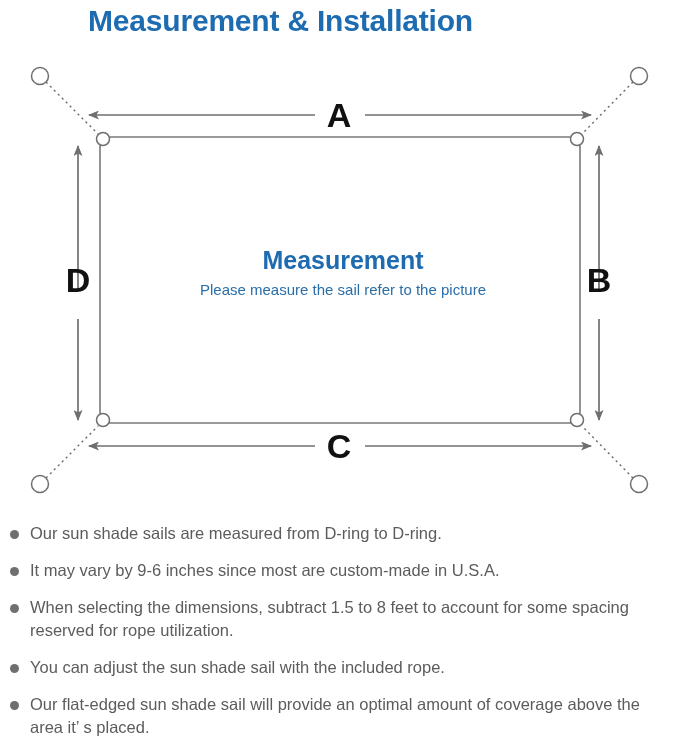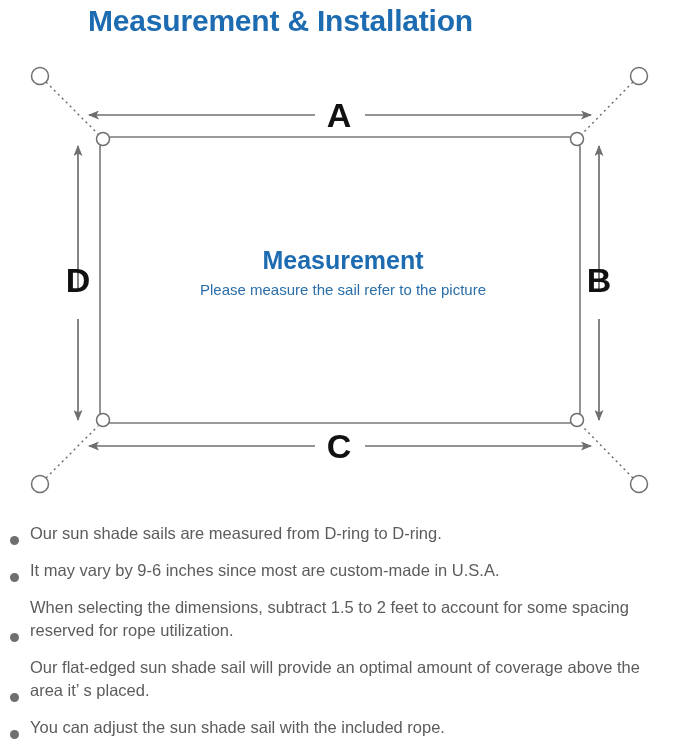--- a/index.html
+++ b/index.html
@@ -58,21 +58,21 @@
   }
 
   #notes {
     position: absolute;
     left: 0;
     top: 522px;
     width: 679px;
   }
   .note-row {
     display: flex;
-    align-items: flex-end;
+    align-items: flex-start;
     padding: 0 14px 0 10px;
     margin-bottom: 14px;
   }
   .note-bullet {
     flex: 0 0 auto;
     width: 9px;
     height: 9px;
     border-radius: 50%;
     background: #6f6f6f;
     margin-top: 8px;
@@ -143,23 +143,23 @@
   <div class="note-row">
     <span class="note-bullet"></span>
     <span class="note-text">Our sun shade sails are measured from D-ring to D-ring.</span>
   </div>
   <div class="note-row">
     <span class="note-bullet"></span>
     <span class="note-text">It may vary by 9-6 inches since most are custom-made in U.S.A.</span>
   </div>
   <div class="note-row">
     <span class="note-bullet"></span>
-    <span class="note-text">When selecting the dimensions, subtract 1.5 to 2 feet to account for some spacing reserved for rope utilization.</span>
+    <span class="note-text">When selecting the dimensions, subtract 1.5 to 8 feet to account for some spacing reserved for rope utilization.</span>
+  </div>
+  <div class="note-row">
+    <span class="note-bullet"></span>
+    <span class="note-text">You can adjust the sun shade sail with the included rope.</span>
   </div>
   <div class="note-row">
     <span class="note-bullet"></span>
     <span class="note-text">Our flat-edged sun shade sail will provide an optimal amount of coverage above the area it’ s placed.</span>
   </div>
-  <div class="note-row">
-    <span class="note-bullet"></span>
-    <span class="note-text">You can adjust the sun shade sail with the included rope.</span>
-  </div>
 </div>
 
 </body></html>

